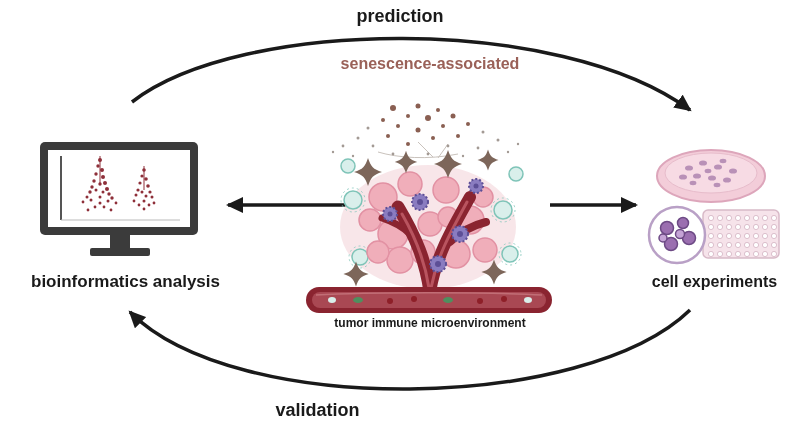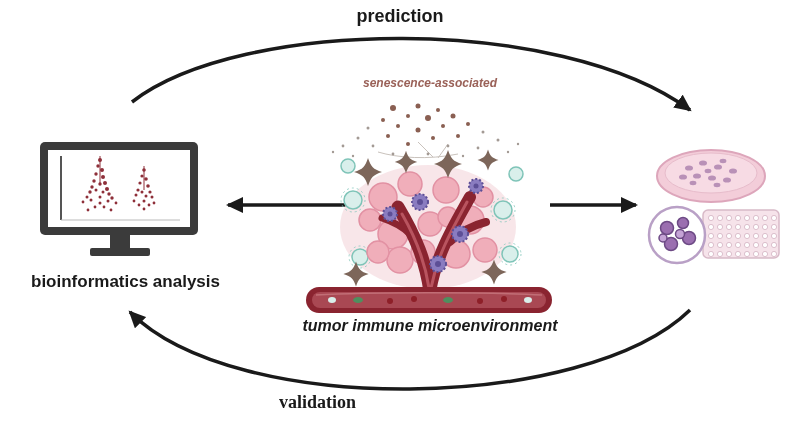--- a/index.html
+++ b/index.html
@@ -8,23 +8,23 @@
     --teal-cell:#d9efeb; --teal-cell-stroke:#7fc4b8; --brown-cell:#7d665a; --dot:#8a5f52;
     --monitor-frame:#3b3b3b; --plot-dot:#8e2f39; --petri-fill:#f3cdd9; --petri-inner:#f7dbe4;
     --well-plate:#f6e3ea; --colony:#b389b3; --dish-cell:#9b6fb0;
   }
   *{margin:0;padding:0;box-sizing:border-box;}
   body{font-family:"Liberation Sans",sans-serif;background:#ffffff;}
   .canvas{position:relative;width:800px;height:440px;background:#ffffff;overflow:hidden;border-radius:27px;}
   .abs{position:absolute;}
   .lbl{position:absolute;font-weight:bold;color:#1a1a1a;text-align:center;line-height:1.2;}
   .lbl-top{top:6px;left:0;width:800px;font-size:18px;}
-  .lbl-bottom{top:392px;left:0;width:635px;font-size:18px;font-family:Liberation Serif, serif;}
-  .lbl-sasp{top:76px;left:290px;width:280px;font-size:12px;color:var(--sasp-text);font-style:italic;}
-  .lbl-tumor{top:316px;left:230px;width:400px;font-size:16px;font-style:italic;}
+  .lbl-bottom{top:400px;left:0;width:635px;font-size:18px;}
+  .lbl-sasp{top:54px;left:290px;width:280px;font-size:16px;color:var(--sasp-text);}
+  .lbl-tumor{top:316px;left:230px;width:400px;font-size:12px;}
   .lbl-left{top:272px;left:18px;width:215px;font-size:17px;}
   .lbl-right{top:272px;left:642px;width:145px;font-size:16px;}
   svg{display:block;}
   .overlay{position:absolute;left:0;top:0;pointer-events:none;}
 </style>
 </head>
 <body>
 
 <div class="canvas">
 
@@ -40,20 +40,21 @@
     <path d="M 550 205 L 636 205" fill="none" stroke="var(--arrow)" stroke-width="3.5" marker-end="url(#ah)"></path>
   </svg>
 
   <div class="lbl lbl-top">prediction</div>
   <div class="lbl lbl-bottom">validation</div>
   <div class="lbl lbl-sasp">
     <div>senescence-associated</div>
   </div>
   <div class="lbl lbl-tumor">tumor immune microenvironment</div>
   <div class="lbl lbl-left">bioinformatics analysis</div>
+  <div class="lbl lbl-right">cell experiments</div>
 
   <div class="abs" style="left:38px;top:140px;">
     <svg width="162" height="122" viewBox="0 0 162 122">
       <rect x="2" y="2" width="158" height="93" rx="5" fill="var(--monitor-frame)"></rect>
       <rect x="10" y="10" width="142" height="77" fill="#ffffff"></rect>
       <rect x="72" y="95" width="20" height="13" fill="var(--monitor-frame)"></rect>
       <rect x="52" y="108" width="60" height="8" rx="2" fill="var(--monitor-frame)"></rect>
       <g>
         <line x1="23" y1="16" x2="23" y2="80" stroke="#555555" stroke-width="2"></line>
         <line x1="23" y1="80" x2="142" y2="80" stroke="#bbbbbb" stroke-width="1"></line>

